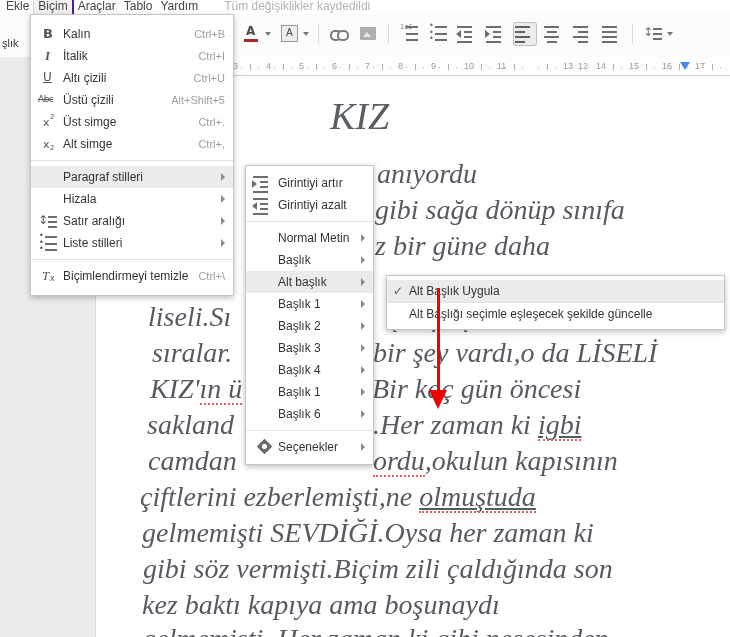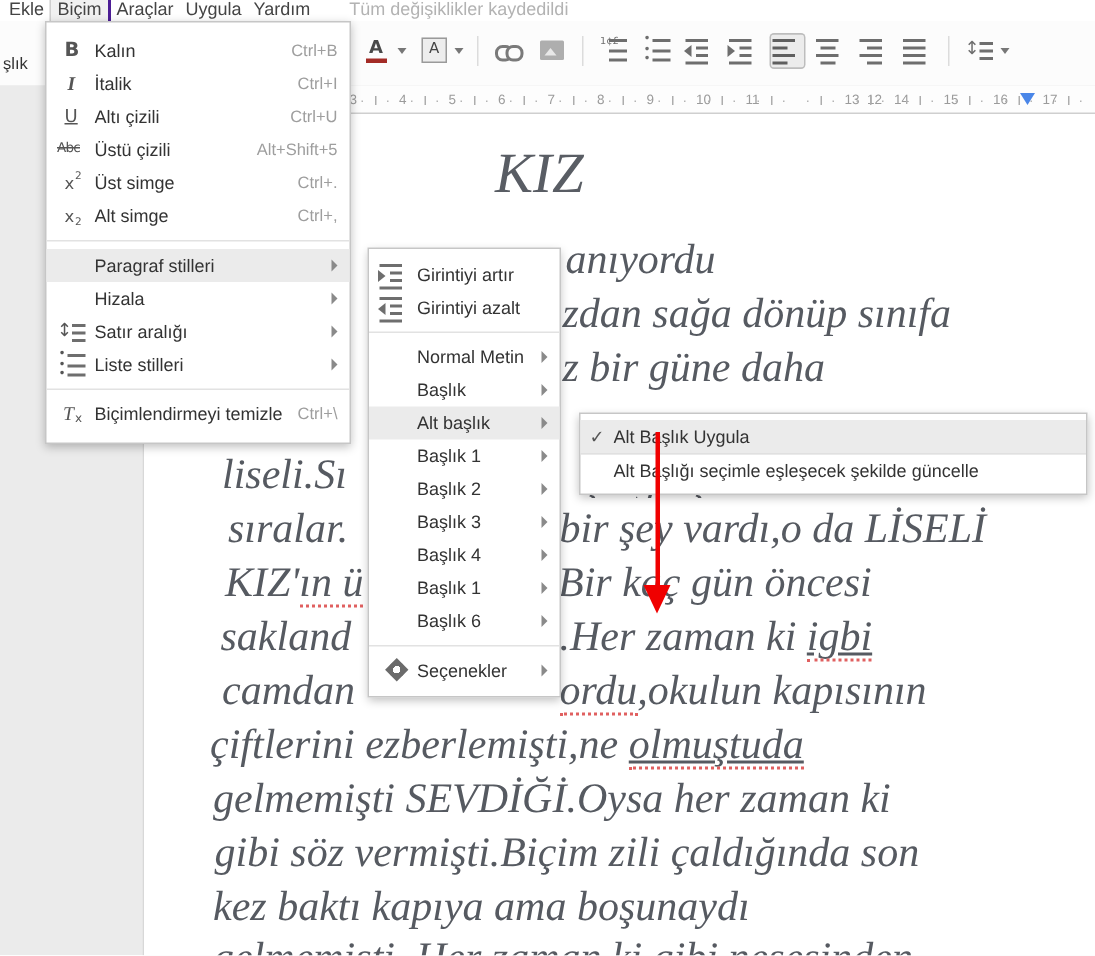--- a/index.html
+++ b/index.html
@@ -158,21 +158,21 @@
 </style>
 </head>
 <body>
 
 <div class="app">
 
   <div class="menubar" id="menubar">
       <div class="mb-item">Ekle</div>
       <div class="mb-item open">Biçim</div>
       <div class="mb-item">Araçlar</div>
-      <div class="mb-item">Uygula</div>
+      <div class="mb-item">Tablo</div>
       <div class="mb-item">Yardım</div>
       <div class="mb-status">Tüm değişiklikler kaydedildi</div>
     </div>
 
   <div class="toolbar">
     <span class="style-frag">şlık</span>
     <div class="ticons" id="ticons">
         <div class="twrap">
           <span class="tic ic-text-color"></span>
           <span class="caret"></span>
@@ -288,21 +288,21 @@
     <div class="rmarker"></div>
   </div>
 
   <div class="workspace">
     <div class="page"></div>
   </div>
 
   <div class="title-frag" id="doc-title" style="left: 330px; top: 94px;">KIZ</div>
   <div id="frags">
       <div class="frag" style="left: 377px; top: 157px;"><span>anıyordu</span></div>
-      <div class="frag" style="left: 375px; top: 193px;"><span>zdan sağa dönüp sınıfa</span></div>
+      <div class="frag" style="left: 375px; top: 193px;"><span>gibi sağa dönüp sınıfa</span></div>
       <div class="frag" style="left: 375px; top: 229px;"><span>z bir güne daha</span></div>
       <div class="frag" style="left: 148px; top: 300px;"><span>liseli.Sı</span></div>
       <div class="frag" style="left: 152px; top: 336px;"><span>sıralar.</span></div>
       <div class="frag" style="left: 373px; top: 336px;"><span>bir şey vardı,o da LİSELİ</span></div>
       <div class="frag" style="left: 150px; top: 372px;"><span>KIZ'</span><span class="sq">ın ü</span></div>
       <div class="frag" style="left: 372px; top: 372px;"><span>Bir kaç gün öncesi</span></div>
       <div class="frag" style="left: 147px; top: 408px;"><span>sakland</span></div>
       <div class="frag" style="left: 373px; top: 408px;"><span>.Her zaman ki </span><span class="und sq">igbi</span></div>
       <div class="frag" style="left: 148px; top: 444px;"><span>camdan</span></div>
       <div class="frag" style="left: 373px; top: 444px;"><span class="sq">ordu</span><span>,okulun kapısının</span></div>

